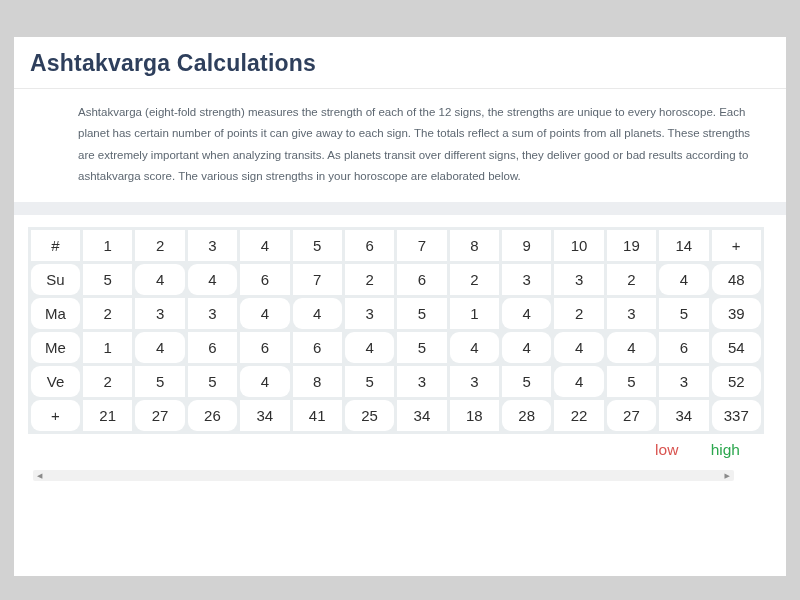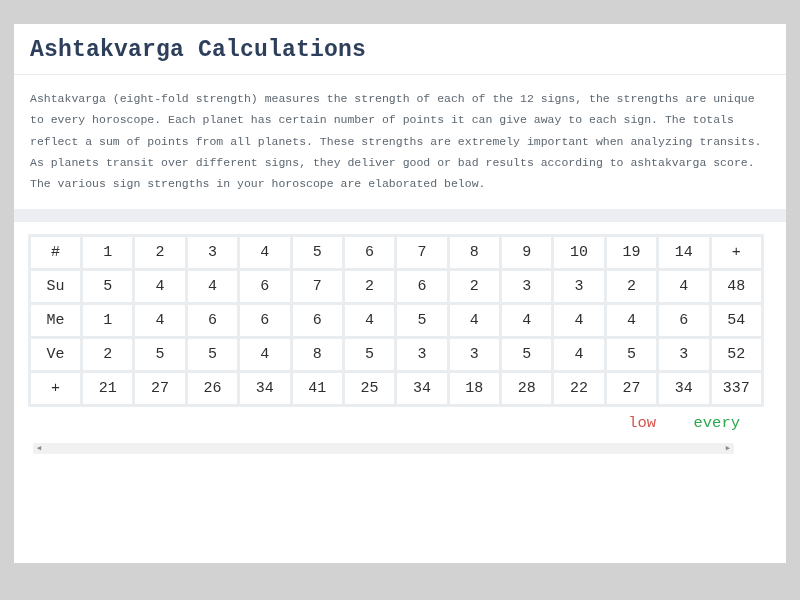--- a/index.html
+++ b/index.html
@@ -9,34 +9,34 @@
     --legend_low:#d9534f; --legend_high:#2ca74e; --scroll_track:#f1f1f1; --scroll_arrow:#8b8b8b;
   }
   *{box-sizing:border-box;margin:0;padding:0;}
   html,body{width:800px;height:600px;}
   body{
     background:var(--page_bg);
     font-family:"Liberation Sans","DejaVu Sans",sans-serif;
     position:relative;overflow:hidden;
   }
   .card{
-    position:absolute;left:14px;top:24px;width:772px;height:539px;
+    position:absolute;left:14px;top:37px;width:772px;height:539px;
     background:var(--card_bg);
-    font-family:Liberation Mono, monospace;
   }
   .title-section{
     padding:13px 16px 11px 16px;
     border-bottom:1px solid var(--divider);
   }
   .page-title{
     font-size:23px;font-weight:bold;color:var(--title_color);
     letter-spacing:0.2px;
   }
   .desc-section{
     padding:13px 17px 15px 16px;
+    margin-left:48px;
   }
   .desc-text{
     font-size:11.5px;line-height:1.85;color:var(--text_color);
   }
   .section-band{
     height:13px;background:var(--band);
   }
   .table-section{
     padding:12px 24px 0 14px;
   }
@@ -48,21 +48,21 @@
   table.av th, table.av td{
     background:#ffffff;
     height:31px;
     text-align:center;vertical-align:middle;
     font-size:15px;font-weight:normal;color:var(--cell_text);
     overflow:hidden;
   }
   table.av col.first{width:49px;}
   td.tone-g{background:var(--cell_green);}
   td.tone-p{background:var(--cell_pink);}
-  td.tone-w{background:#ffffff;}
+  td.tone-w{background:#ffffff;border-radius:9px;}
   td.tone-G{background:var(--total_green);}
   td.tone-R{background:var(--total_red);}
   .legend-row{
     margin-top:7px;
     text-align:right;
     padding-right:22px;
     font-size:15.5px;
   }
   .legend-low{color:var(--legend_low);display:inline-block;margin-right:28px;}
   .legend-high{color:var(--legend_high);display:inline-block;}
@@ -142,20 +142,36 @@
             <td class="tone-p">2</td>
             <td class="tone-g">6</td>
             <td class="tone-p">2</td>
             <td class="tone-p">3</td>
             <td class="tone-p">3</td>
             <td class="tone-p">2</td>
             <td class="tone-w">4</td>
             <td class="tone-w">48</td>
           </tr>
           <tr>
+            <td class="tone-w">Ma</td>
+            <td class="tone-p">2</td>
+            <td class="tone-p">3</td>
+            <td class="tone-p">3</td>
+            <td class="tone-w">4</td>
+            <td class="tone-w">4</td>
+            <td class="tone-p">3</td>
+            <td class="tone-g">5</td>
+            <td class="tone-p">1</td>
+            <td class="tone-w">4</td>
+            <td class="tone-p">2</td>
+            <td class="tone-p">3</td>
+            <td class="tone-g">5</td>
+            <td class="tone-w">39</td>
+          </tr>
+          <tr>
             <td class="tone-w">Me</td>
             <td class="tone-p">1</td>
             <td class="tone-w">4</td>
             <td class="tone-g">6</td>
             <td class="tone-g">6</td>
             <td class="tone-g">6</td>
             <td class="tone-w">4</td>
             <td class="tone-g">5</td>
             <td class="tone-w">4</td>
             <td class="tone-w">4</td>
@@ -194,21 +210,21 @@
             <td class="tone-R">22</td>
             <td class="tone-w">27</td>
             <td class="tone-G">34</td>
             <td class="tone-w">337</td>
           </tr>
         </tbody>
     </table>
 
     <div class="legend-row">
       <span class="legend-low">low</span>
-      <span class="legend-high">every</span>
+      <span class="legend-high">high</span>
     </div>
 
     <div class="hscrollbar">
       <span class="scroll-arrow left">◀</span>
       <span class="scroll-arrow right">▶</span>
     </div>
   </div>
 
 </div>
 

